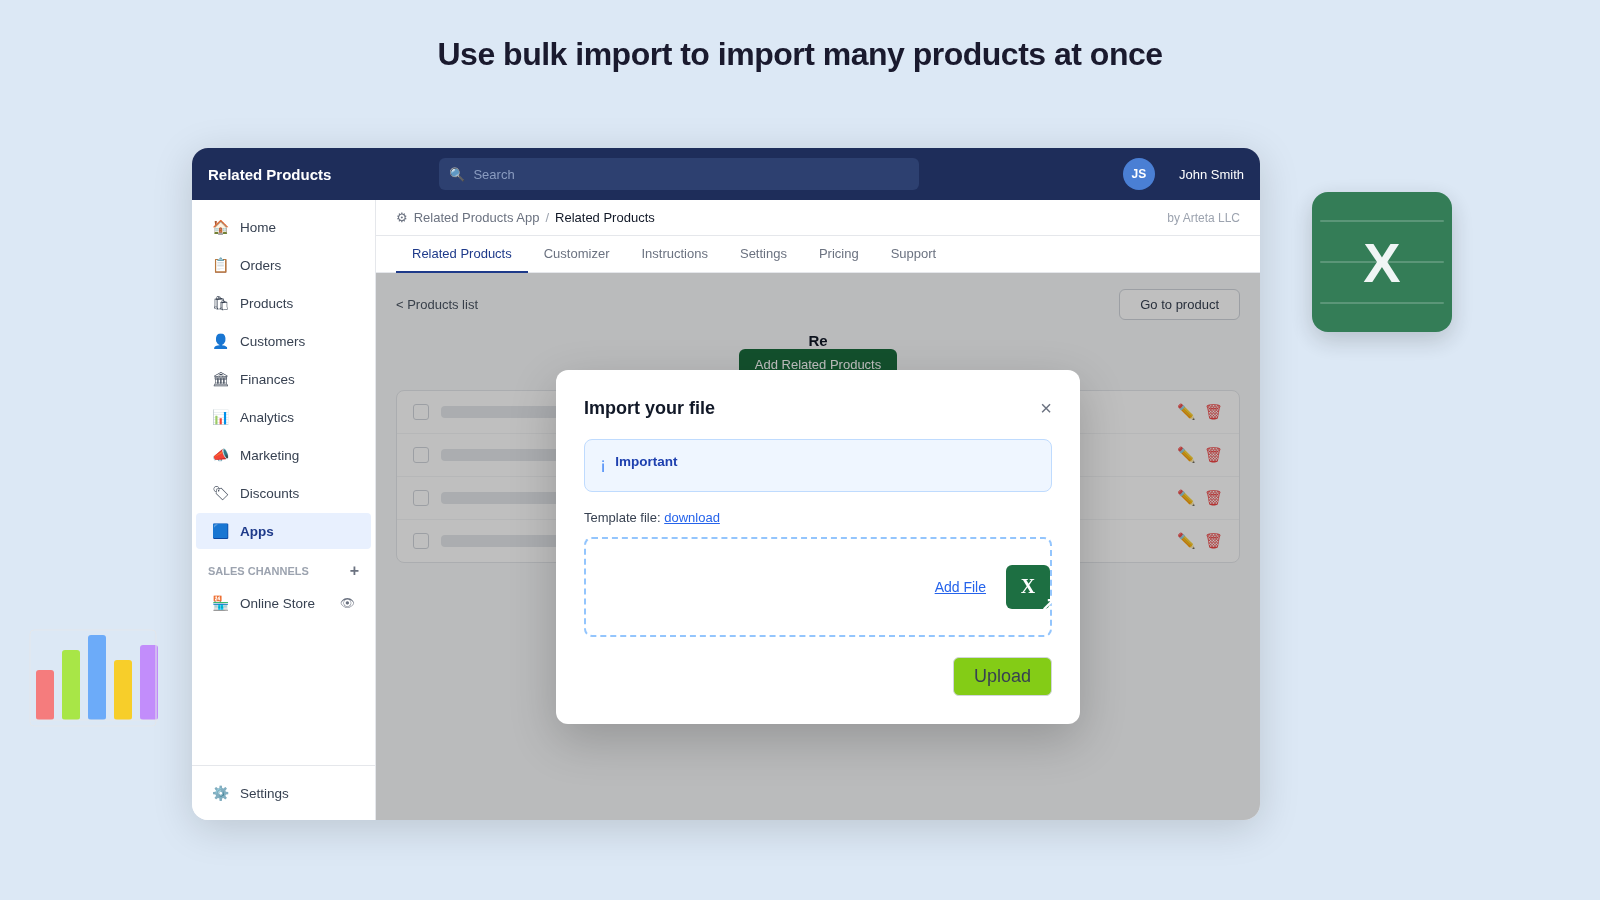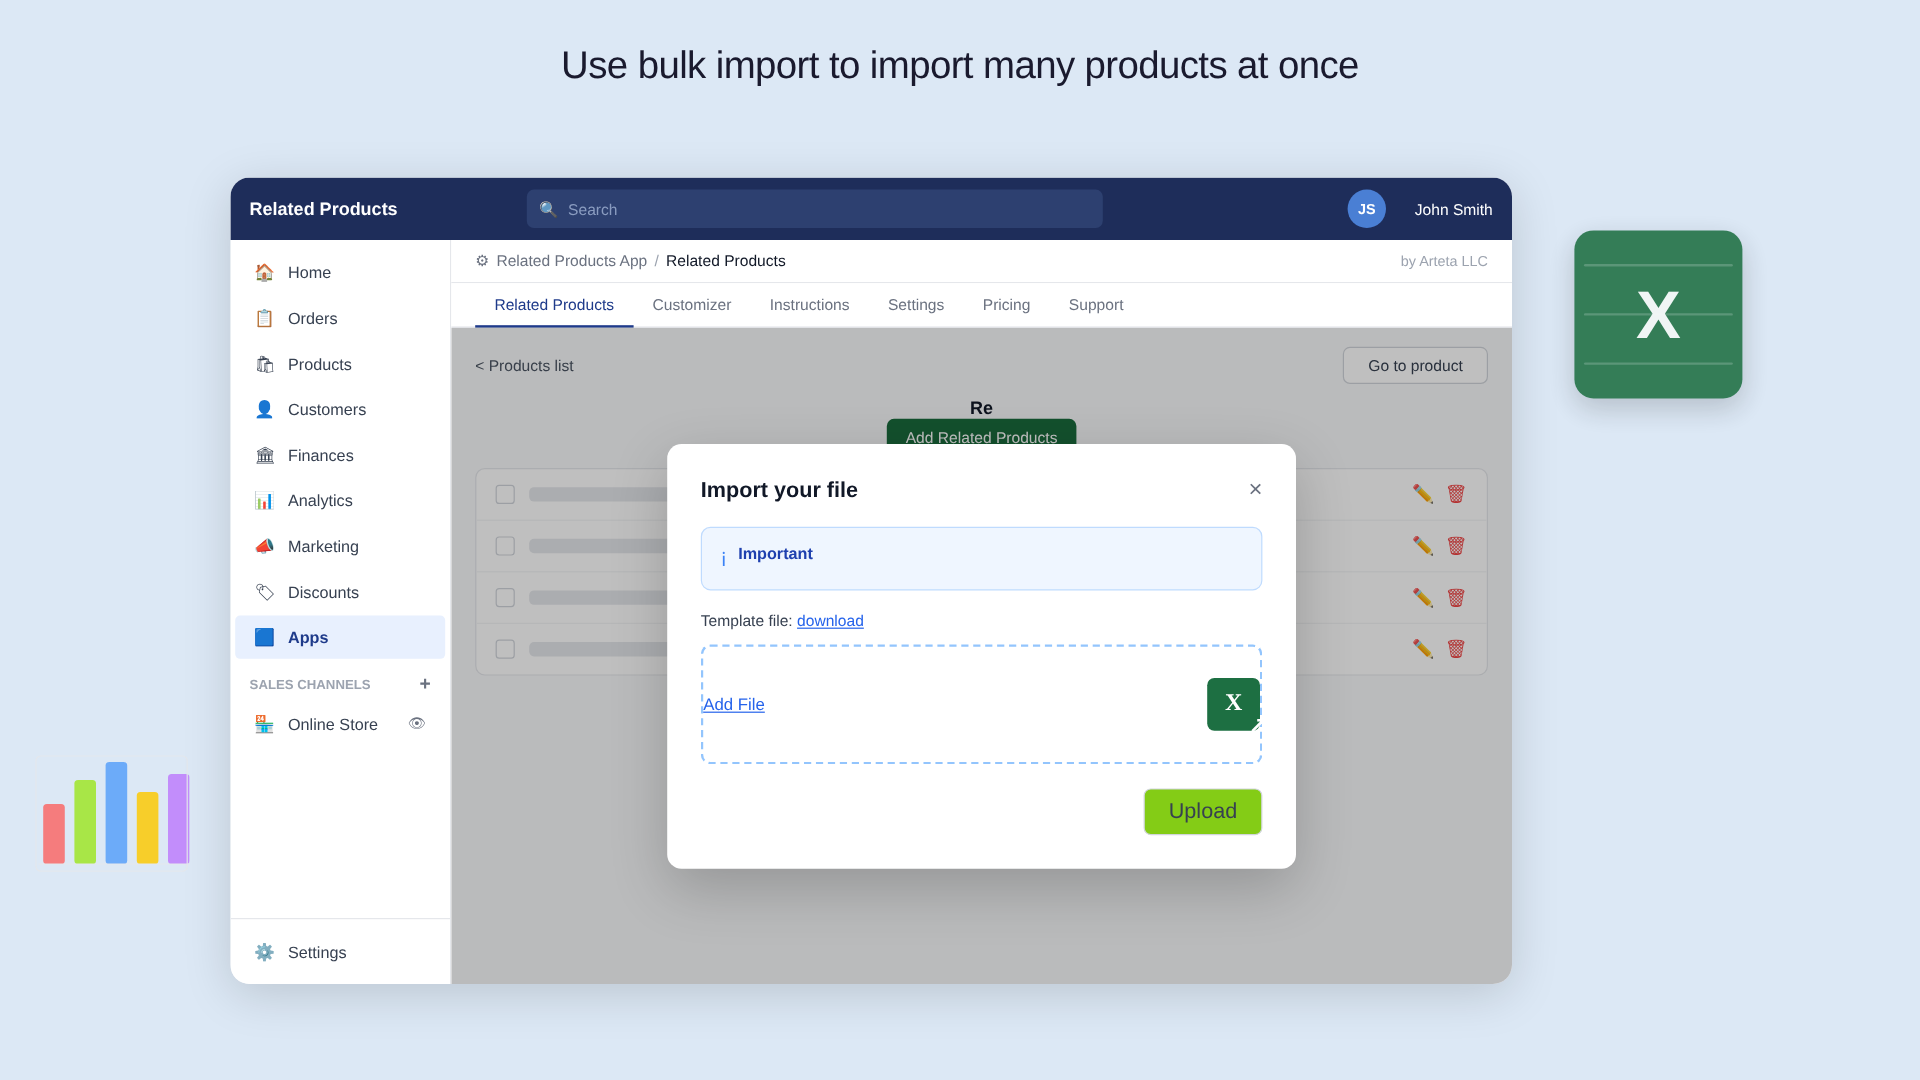--- a/index.html
+++ b/index.html
@@ -10,21 +10,21 @@
       height: 900px;
       overflow: hidden;
       position: relative;
     }
 
     
     .page-heading {
       text-align: center;
       padding-top: 36px;
       font-size: 32px;
-      font-weight: 400;
+      font-weight: 700;
       color: #1a1a2e;
       letter-spacing: -0.5px;
     }
 
     
     .app-window {
       position: absolute;
       top: 148px;
       left: 192px;
       width: 1068px;
@@ -380,21 +380,22 @@
       cursor: pointer;
     }
 
     
     .drop-zone {
       border: 2px dashed #93c5fd;
       border-radius: 8px;
       height: 100px;
       display: flex;
       align-items: center;
-      justify-content: space-between;
+      justify-content: flex-end;
+      gap: 20px;
       margin-bottom: 20px;
       cursor: pointer;
       position: relative;
     }
     .add-file-text {
       font-size: 14px;
       color: #2563eb;
       text-decoration: underline;
     }
     .excel-icon {

